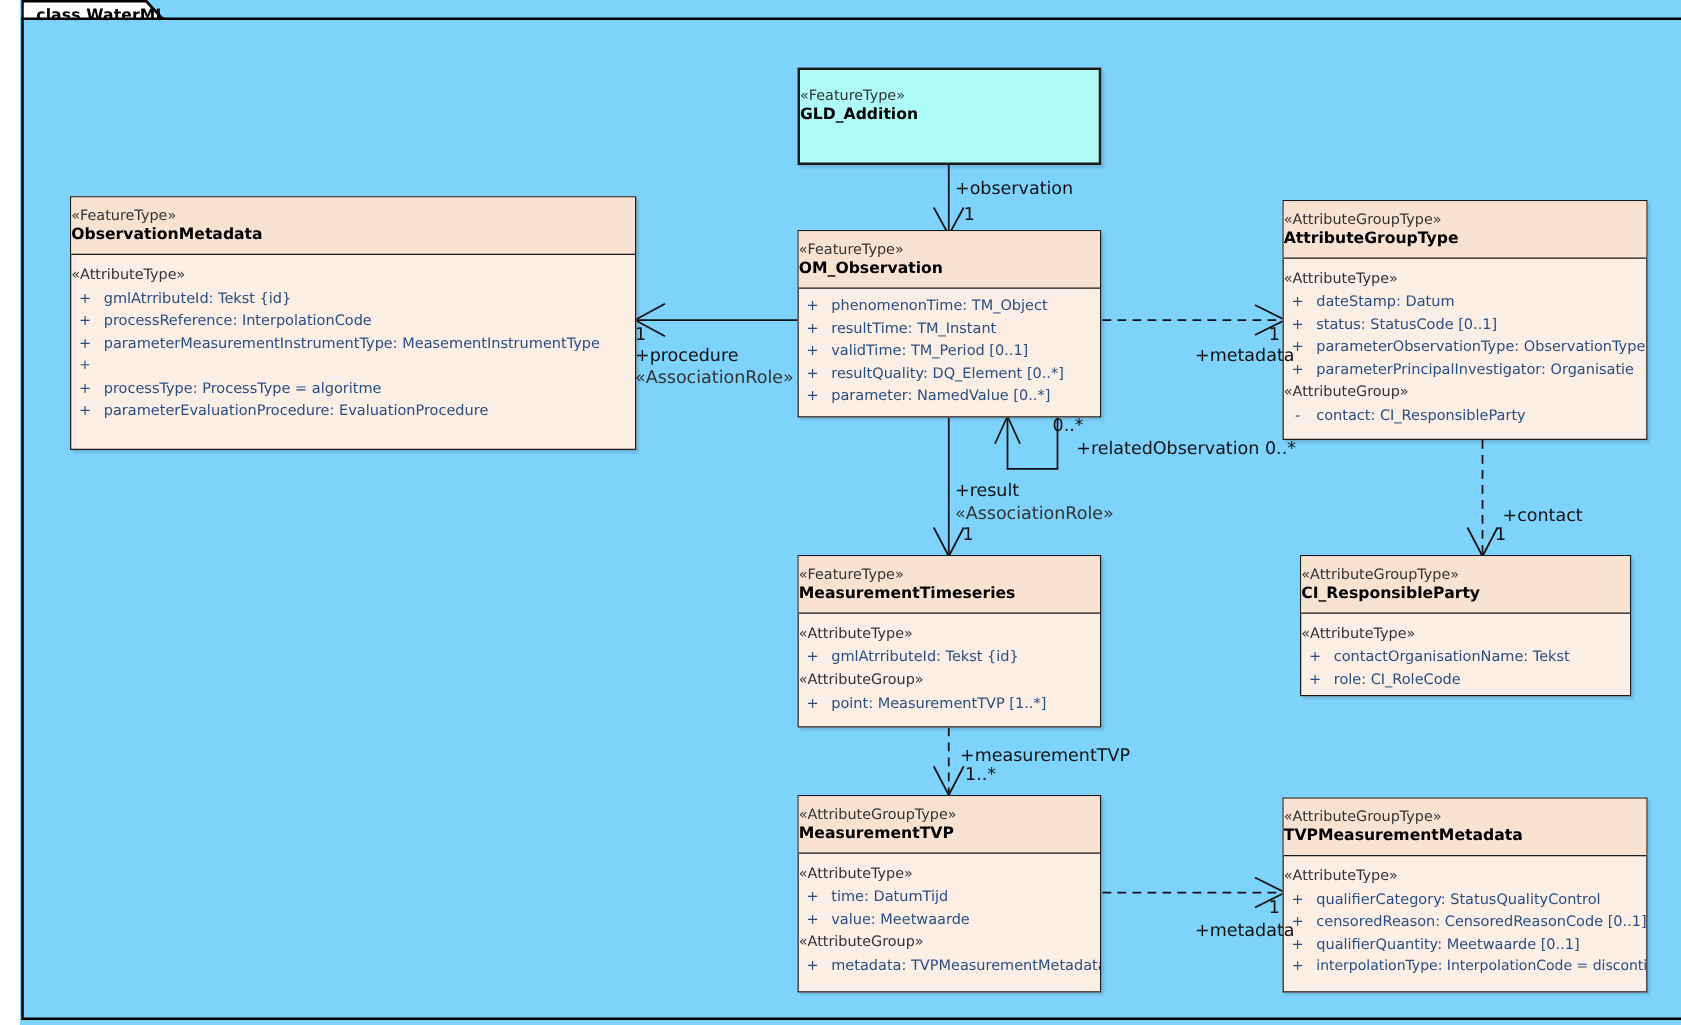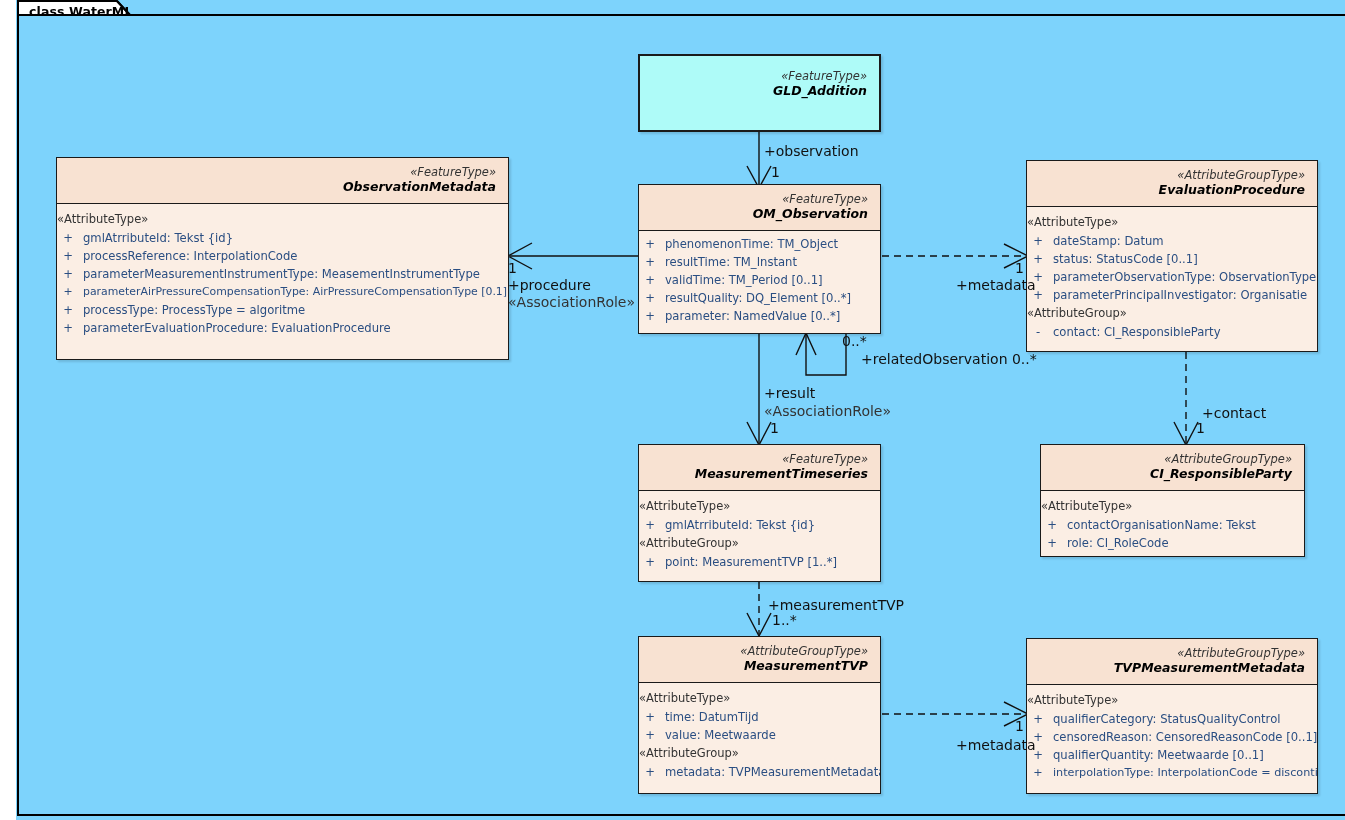--- a/index.html
+++ b/index.html
@@ -8,21 +8,21 @@
 
   
   .frame{position:absolute;left:1px;top:14px;width:1341px;height:802px;border:2px solid #000;box-sizing:border-box;}
   .tab{position:absolute;left:1px;top:0px;height:26px;box-sizing:border-box;}
   .tab svg{display:block;}
   .tab-label{position:absolute;left:12px;top:4px;font-size:12.5px;font-weight:bold;color:#000;white-space:nowrap;letter-spacing:.1px;}
 
   
   .uml{position:absolute;box-sizing:border-box;border:1.4px solid #1a1a1a;background:#fbeee4;
        box-shadow:2px 2px 2px rgba(0,0,0,.13);}
-  .uml .hdr{background:#f8e2d2;border-bottom:1.4px solid #1a1a1a;text-align:right;padding:7px 12px 8px;box-sizing:border-box;font-style:italic;}
+  .uml .hdr{background:#f8e2d2;border-bottom:1.4px solid #1a1a1a;text-align:left;padding:7px 0 8px;box-sizing:border-box;}
   .uml .stereo{font-size:11.5px;color:#333;line-height:14px;}
   .uml .cname{font-size:12.5px;font-weight:bold;color:#000;line-height:16px;}
   .uml .body{padding:6px 0 6px 0;box-sizing:border-box;}
   .grp{font-size:11.5px;color:#333;padding:2px 0 2px 0;line-height:15px;}
   .attr{display:flex;font-size:11.6px;color:#2a4e82;line-height:16px;padding:1px 0 1px 0;white-space:nowrap;overflow:hidden;}
   .attr .vis{width:22px;text-align:center;flex:0 0 22px;color:#2a4e82;}
   .attr .txt{padding-left:4px;}
   .uml.cyan{background:#aefbf8;border:2px solid #1a1a1a;}
   .uml.cyan .hdr{background:transparent;border-bottom:none;}
 
@@ -95,21 +95,20 @@
       <div class="attr">
           <span class="vis">+</span>
           <span class="txt">processReference: InterpolationCode</span>
         </div>
       <div class="attr">
           <span class="vis">+</span>
           <span class="txt">parameterMeasurementInstrumentType: MeasementInstrumentType</span>
         </div>
       <div class="attr" style="font-size:10.9px;">
           <span class="vis">+</span>
-          <span class="txt">parameterAirPressureCompensationType: AirPressureCompensationType [0.1]</span>
         </div>
       <div class="attr">
           <span class="vis">+</span>
           <span class="txt">processType: ProcessType = algoritme</span>
         </div>
       <div class="attr">
           <span class="vis">+</span>
           <span class="txt">parameterEvaluationProcedure: EvaluationProcedure</span>
         </div>
     </div>
@@ -140,21 +139,21 @@
       <div class="attr">
           <span class="vis">+</span>
           <span class="txt">parameter: NamedValue [0..*]</span>
         </div>
     </div>
   </div>
 
   <div class="uml" style="left:1010px;top:160px;width:292px;height:192px;">
     <div class="hdr">
       <div class="stereo">«AttributeGroupType»</div>
-      <div class="cname">EvaluationProcedure</div>
+      <div class="cname">AttributeGroupType</div>
     </div>
     <div class="body">
       <div class="grp">«AttributeType»</div>
       <div class="attr">
           <span class="vis">+</span>
           <span class="txt">dateStamp: Datum</span>
         </div>
       <div class="attr">
           <span class="vis">+</span>
           <span class="txt">status: StatusCode [0..1]</span>

